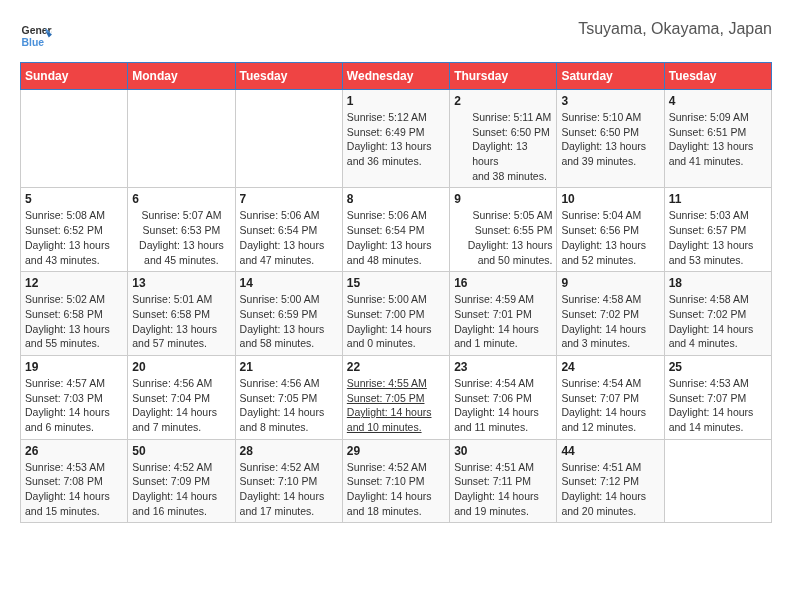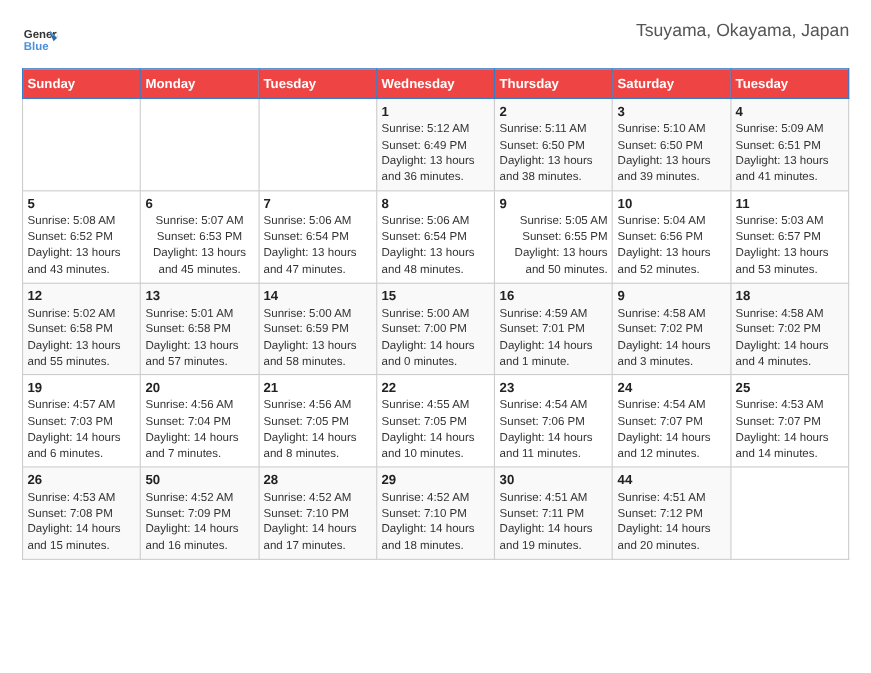--- a/index.html
+++ b/index.html
@@ -114,21 +114,21 @@
         <td class="empty-cell"></td>
         <td>
           <span class="day-number">1</span>
           <div class="day-info" style="white-space: pre-line;">Sunrise: 5:12 AM
 Sunset: 6:49 PM
 Daylight: 13 hours
 and 36 minutes.</div>
         </td>
         <td>
           <span class="day-number">2</span>
-          <div class="day-info" style="white-space: pre-line;">Sunrise: 5:11 AM
+          <div class="day-info" style="white-space: pre-line; margin-left: 18px;">Sunrise: 5:11 AM
 Sunset: 6:50 PM
 Daylight: 13 hours
 and 38 minutes.</div>
         </td>
         <td>
           <span class="day-number">3</span>
           <div class="day-info" style="white-space: pre-line;">Sunrise: 5:10 AM
 Sunset: 6:50 PM
 Daylight: 13 hours
 and 39 minutes.</div>
@@ -260,21 +260,21 @@
         </td>
         <td>
           <span class="day-number">21</span>
           <div class="day-info" style="white-space: pre-line;">Sunrise: 4:56 AM
 Sunset: 7:05 PM
 Daylight: 14 hours
 and 8 minutes.</div>
         </td>
         <td>
           <span class="day-number">22</span>
-          <div class="day-info" style="white-space: pre-line;">Sunrise: 4:55 AM
+          <div class="day-info" style="white-space: pre-line; text-decoration: underline;">Sunrise: 4:55 AM
 Sunset: 7:05 PM
 Daylight: 14 hours
 and 10 minutes.</div>
         </td>
         <td>
           <span class="day-number">23</span>
           <div class="day-info" style="white-space: pre-line;">Sunrise: 4:54 AM
 Sunset: 7:06 PM
 Daylight: 14 hours
 and 11 minutes.</div>

